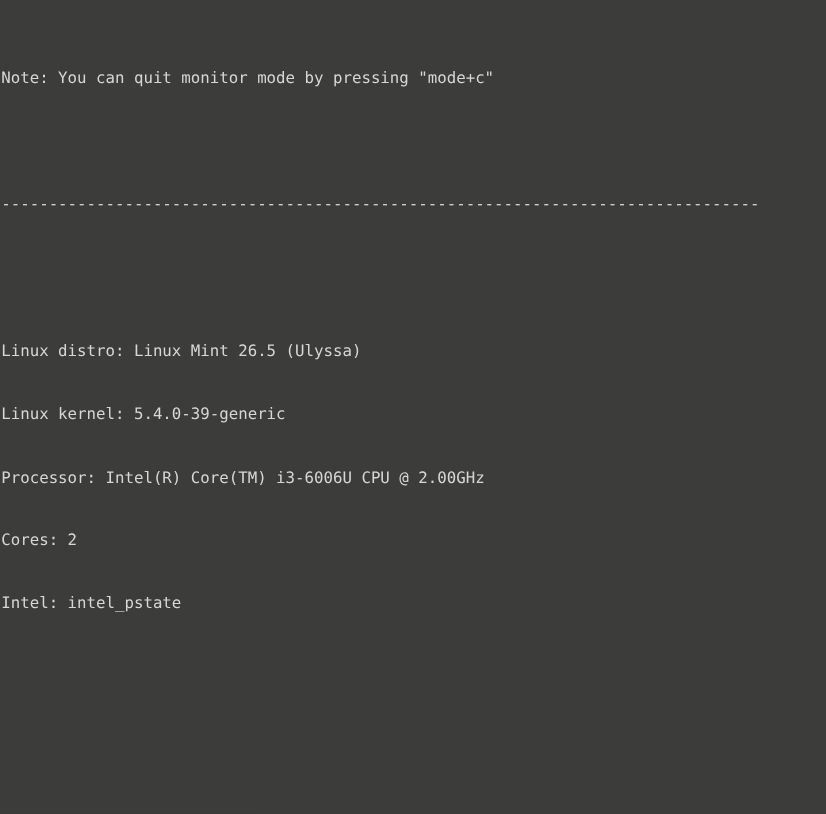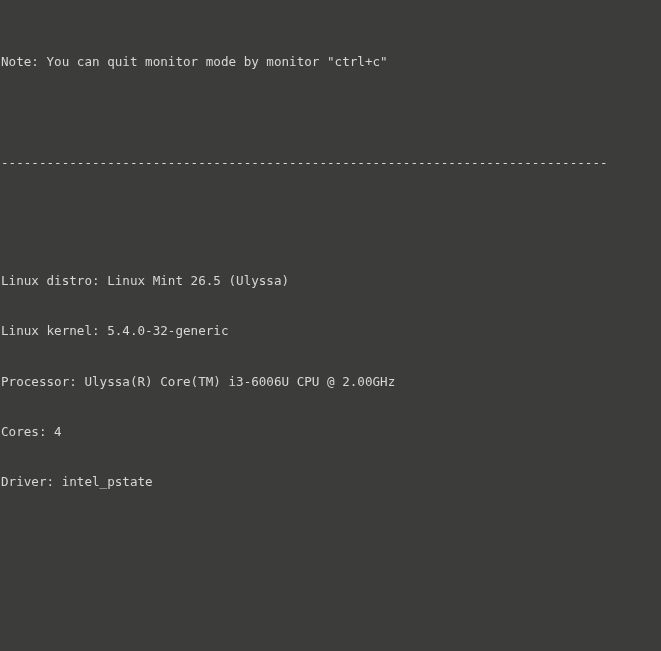--- a/index.html
+++ b/index.html
@@ -39,30 +39,30 @@
     height: 16.8px;
     white-space: pre;
     overflow: hidden;
   }
 </style>
 </head>
 <body>
 
 <div id="terminal">
 
-  <div class="line">Note: You can quit monitor mode by monitor "ctrl+c"</div>
+  <div class="line">Note: You can quit monitor mode by pressing "mode+c"</div>
   <div class="blank"></div>
   <div class="sep">--------------------------------------------------------------------------------</div>
   <div class="blank"></div>
 
   <div class="line">Linux distro: Linux Mint 26.5 (Ulyssa)</div>
-  <div class="line">Linux kernel: 5.4.0-32-generic</div>
-  <div class="line">Processor: Ulyssa(R) Core(TM) i3-6006U CPU @ 2.00GHz</div>
-  <div class="line">Cores: 4</div>
-  <div class="line">Driver: intel_pstate</div>
+  <div class="line">Linux kernel: 5.4.0-39-generic</div>
+  <div class="line">Processor: Intel(R) Core(TM) i3-6006U CPU @ 2.00GHz</div>
+  <div class="line">Cores: 2</div>
+  <div class="line">Intel: intel_pstate</div>
 
   <div class="blank"></div>
   <div class="blank"></div>
 
   
   
 
   
   
 

